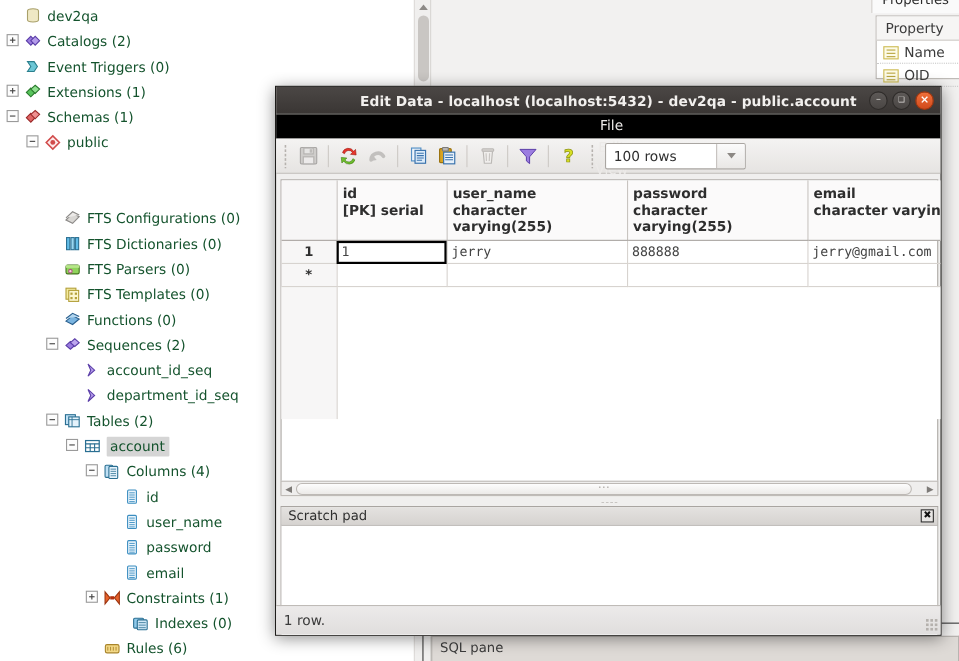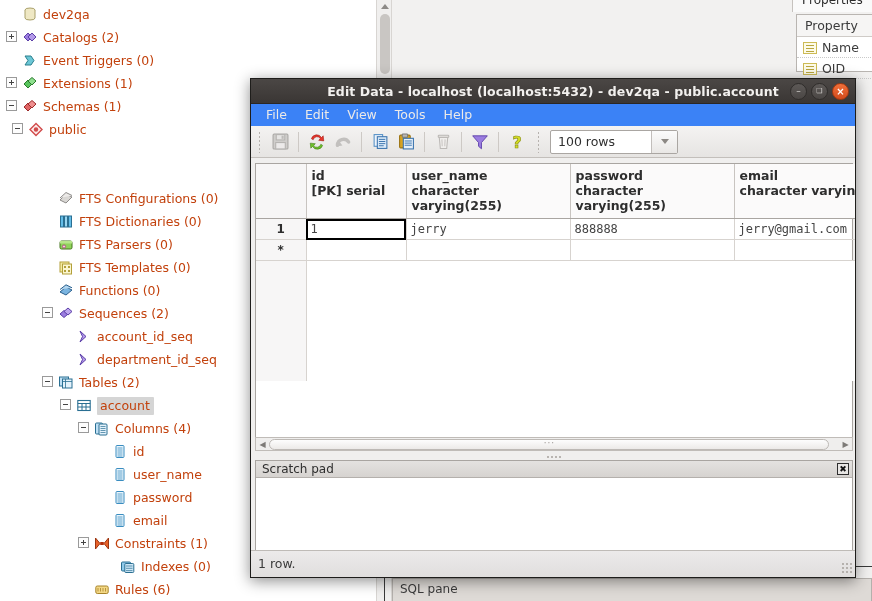--- a/index.html
+++ b/index.html
@@ -18,21 +18,21 @@
   .bg-window {
     position: absolute; left: 0; top: 0; width: 872px; height: 601px;
     background: #ffffff;
   }
   .tree-pane {
     position: absolute; left: 0; top: 0; width: 376px; height: 601px;
     background: #ffffff; overflow: hidden;
   }
   .tree-row {
     position: absolute; left: 0; height: 23px; line-height: 23px;
-    white-space: nowrap; font-size: 12.5px; color: #c2410c;
+    white-space: nowrap; font-size: 12.5px; color: #14532d;
   }
   .tree-row .lbl { vertical-align: middle; }
   .tree-row.sel .lbl {
     background: #d5d5d5; padding: 1px 4px 2px 3px; border-radius: 1px;
   }
   .expander {
     display: inline-block; width: 11px; height: 11px;
     border: 1px solid #9a9a9a; background: #fdfdfd;
     position: relative; vertical-align: middle; margin-right: 5px;
     top: -1px;
@@ -137,22 +137,22 @@
   .wb { width: 17px; height: 17px; border-radius: 50%; position: relative;
         background: linear-gradient(#5d5957, #4a4644); border: 1px solid #2f2c2a; }
   .wb span { position: absolute; left: 0; right: 0; top: 0; bottom: 0;
              display: flex; align-items: center; justify-content: center;
              color: #dcd9d6; font-size: 9px; line-height: 1; }
   .wb.close { background: linear-gradient(#f0703a, #d14a1c); border-color: #a5380f; }
   .wb.close span { color: #fff; font-size: 10px; font-weight: bold; }
   .wb.max span { font-size: 7px; }
 
   .menubar {
-    height: 22px; background: #3b82f6; display: flex; align-items: center;
-    padding-left: 6px; gap: 0;
+    height: 22px; background: #000000; display: flex; align-items: center;
+    padding-left: 6px; gap: 0; flex-direction: column;
   }
   .menubar .mi {
     font-size: 12.5px; color: #eceae8; padding: 2px 9px 3px; border-radius: 2px;
   }
 
   .toolbar {
     height: 32px; background: linear-gradient(#f4f3f2, #e6e4e2);
     border-bottom: 1px solid #c3bfbb;
     display: flex; align-items: center; padding: 0 4px;
   }
@@ -302,21 +302,21 @@
               <path d="M3 3 L9 3 L12 7.5 L9 12 L3 12 L6 7.5 Z" fill="#6cc7d6" stroke="#2a7f8d"></path>
             </svg></span><span class="lbl">Event Triggers (0)</span></div>
         <div class="tree-row" style="top: 71px; padding-left: 6px;"><span class="expander plus"></span><span class="ticon"><svg width="16" height="15" viewBox="0 0 16 15">
               <path d="M2 8 L6 4 L10 8 L6 12 Z" fill="#58c45c" stroke="#2a7a2d"></path>
               <path d="M6 5 L10 1.5 L14 5 L10 9 Z" fill="#8fe08f" stroke="#2a7a2d"></path>
             </svg></span><span class="lbl">Extensions (1)</span></div>
         <div class="tree-row" style="top: 94px; padding-left: 6px;"><span class="expander minus"></span><span class="ticon"><svg width="16" height="15" viewBox="0 0 16 15">
               <path d="M2 8 L6 4 L10 8 L6 12 Z" fill="#e06565" stroke="#9c2a2a"></path>
               <path d="M6 5 L10 1.5 L14 5 L10 9 Z" fill="#ef9090" stroke="#9c2a2a"></path>
             </svg></span><span class="lbl">Schemas (1)</span></div>
-        <div class="tree-row" style="top: 117px; padding-left: 12px;"><span class="expander minus"></span><span class="ticon"><svg width="16" height="15" viewBox="0 0 16 15">
+        <div class="tree-row" style="top: 117px; padding-left: 24px;"><span class="expander minus"></span><span class="ticon"><svg width="16" height="15" viewBox="0 0 16 15">
               <path d="M8 1.5 L14 7.5 L8 13.5 L2 7.5 Z" fill="#fdeaea" stroke="#d14b4b" stroke-width="1.4"></path>
               <circle cx="8" cy="7.5" r="2.2" fill="#d14b4b"></circle>
             </svg></span><span class="lbl">public</span></div>
         <div class="tree-row" style="top: 186px; padding-left: 42px;"><span class="expander none"></span><span class="ticon"><svg width="16" height="15" viewBox="0 0 16 15">
               <path d="M2 9 L8 3 L14 6 L8 12 Z" fill="#d9d7d4" stroke="#8c8a88"></path>
               <path d="M2 7 L8 1.5 L14 4.5" fill="#eceae8" stroke="#8c8a88"></path>
             </svg></span><span class="lbl">FTS Configurations (0)</span></div>
         <div class="tree-row" style="top: 209px; padding-left: 42px;"><span class="expander none"></span><span class="ticon"><svg width="16" height="15" viewBox="0 0 16 15">
               <rect x="2.5" y="2" width="3" height="11" fill="#63bde8" stroke="#2a6f92"></rect>
               <rect x="6.5" y="2" width="3" height="11" fill="#9ad6f0" stroke="#2a6f92"></rect>

